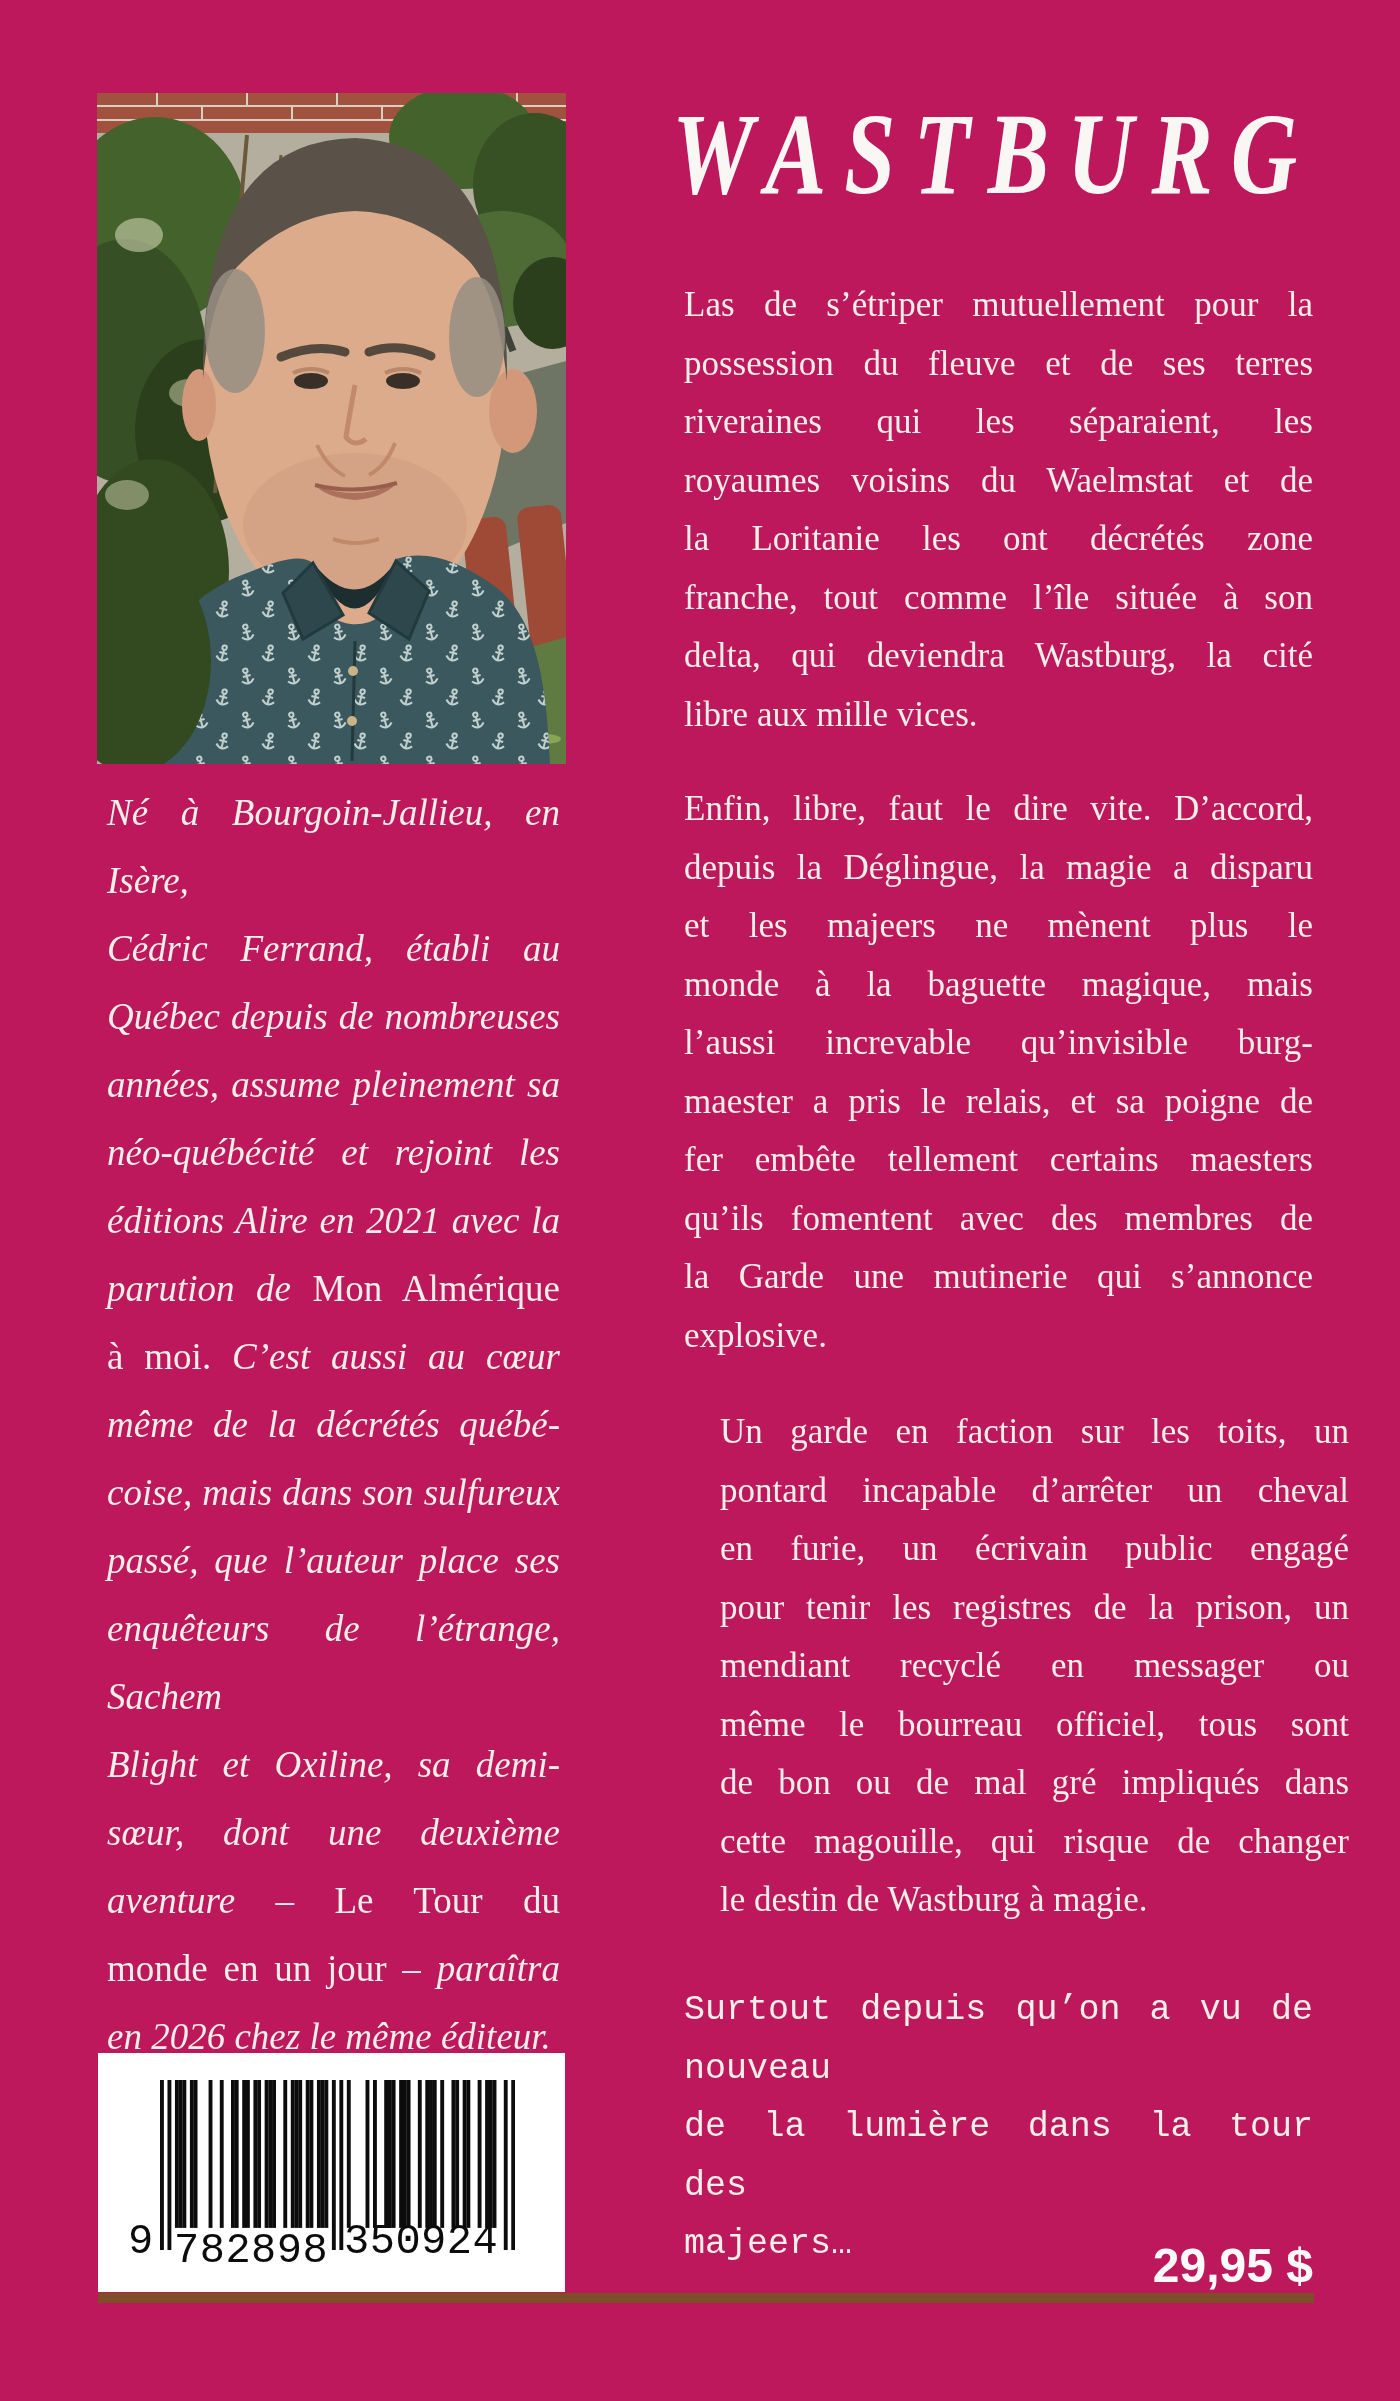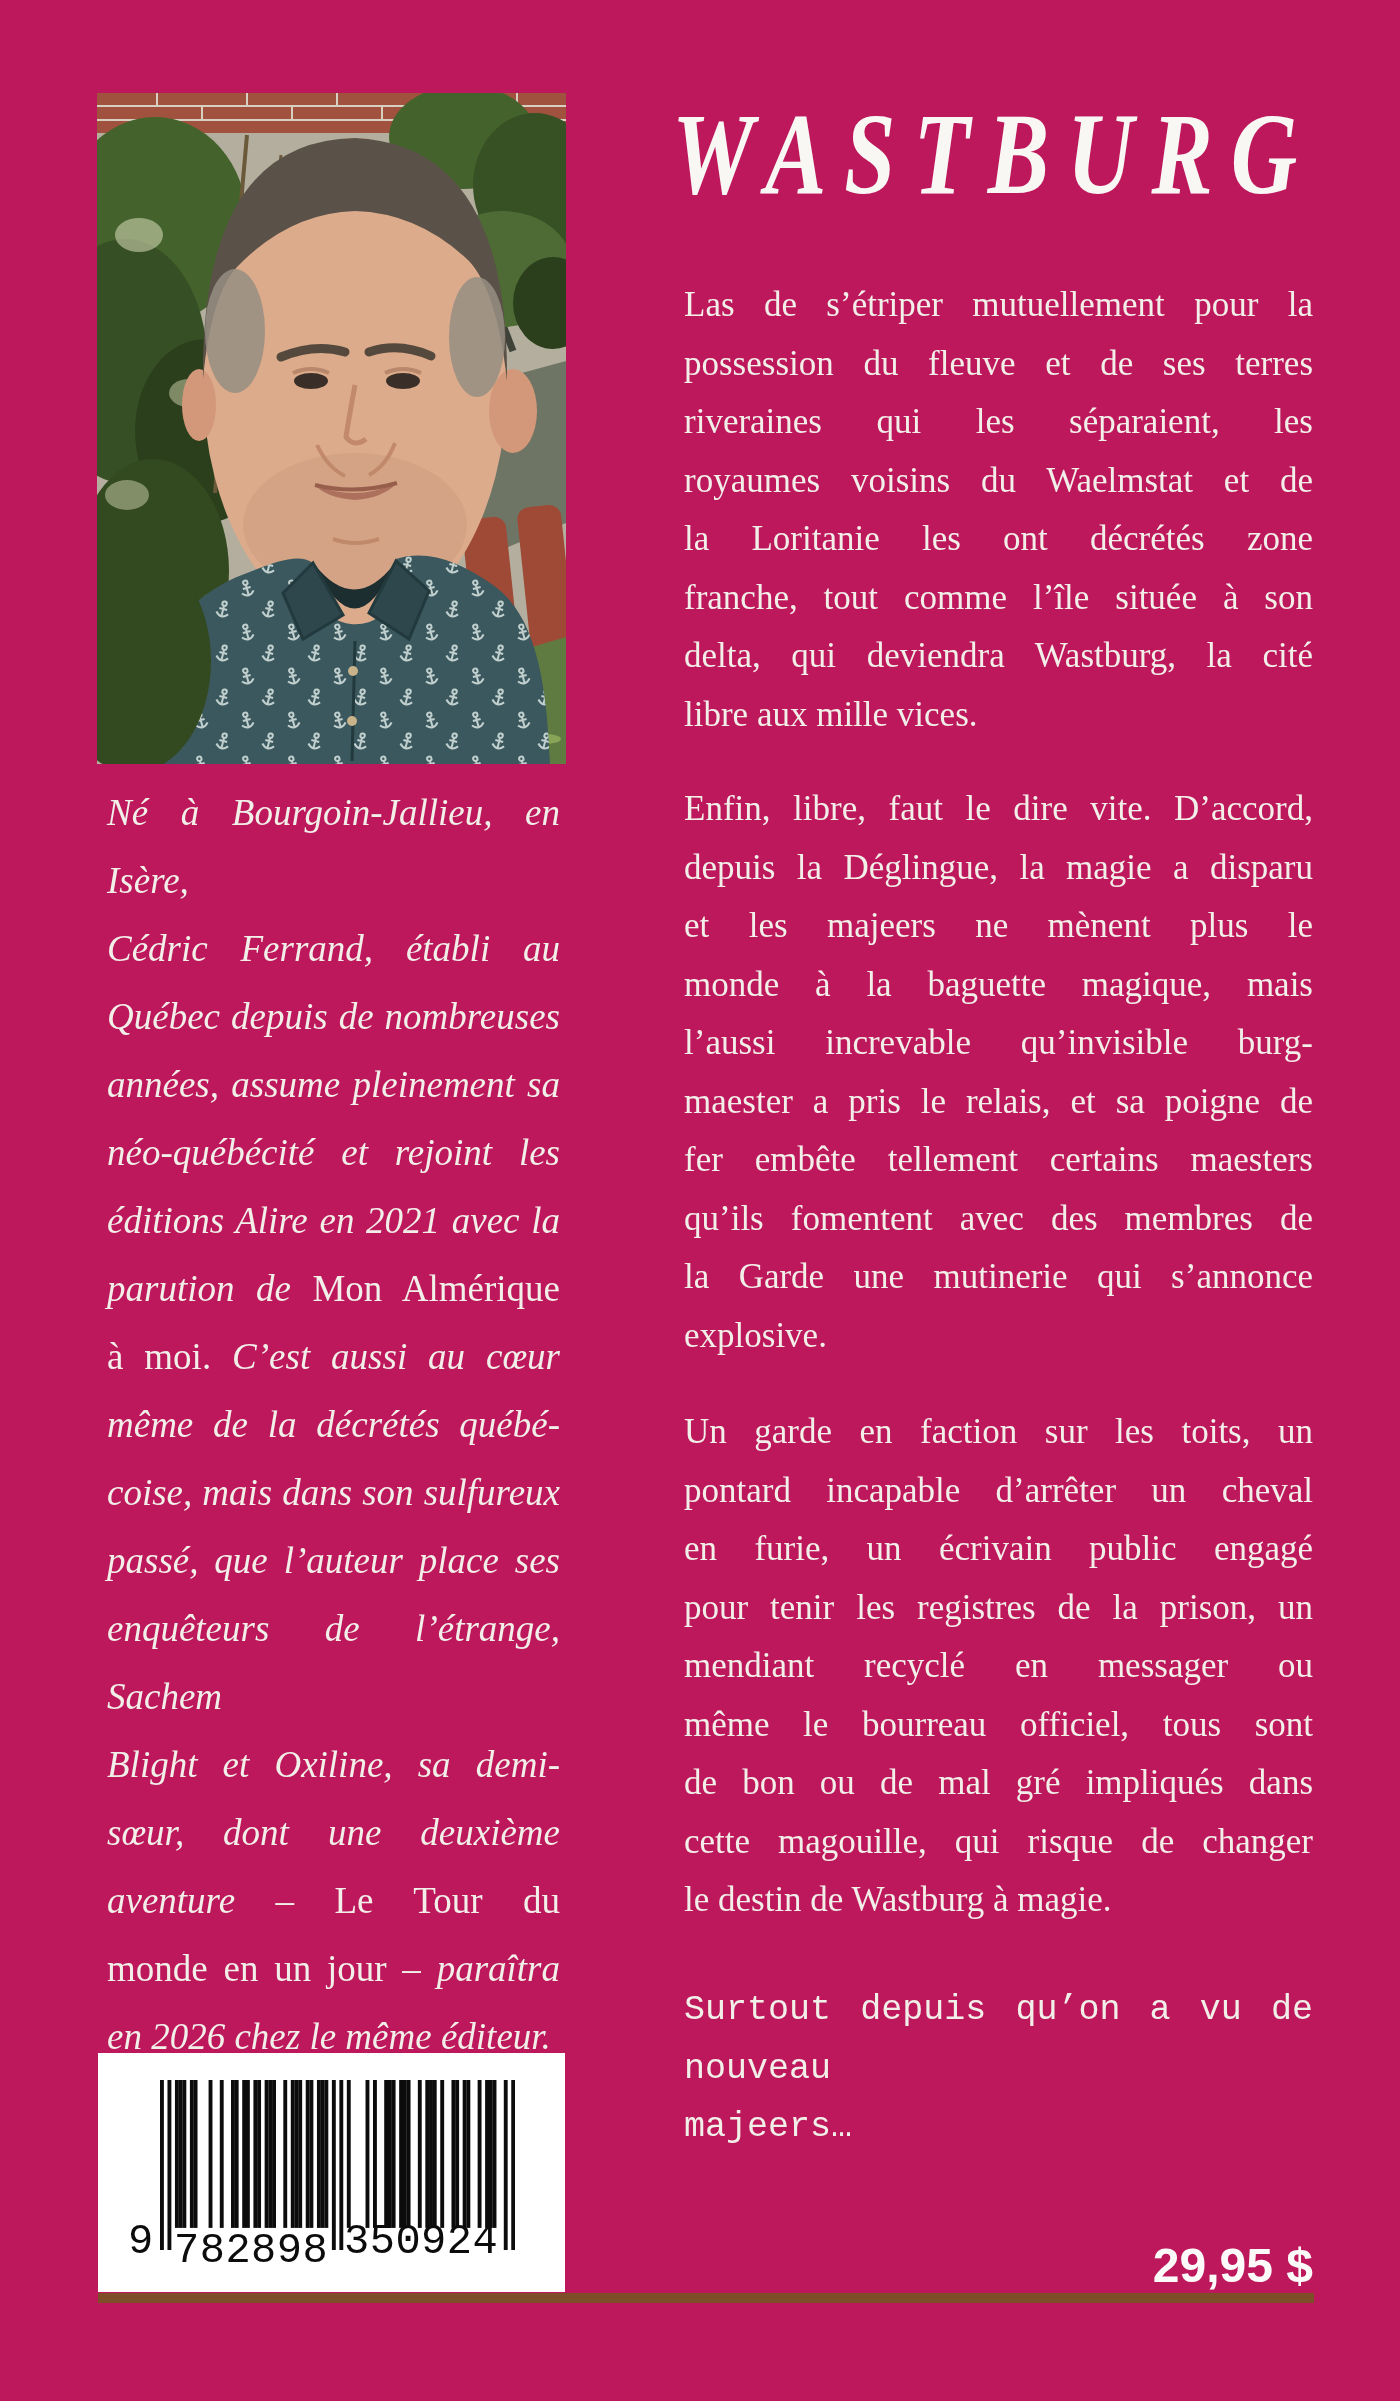--- a/index.html
+++ b/index.html
@@ -29,21 +29,21 @@
     position:absolute; left:107px; top:779px; width:453px;
     font-size:37px; line-height:68px; color:#f2efe9;
   }
   
   .para {
     position:absolute; left:684px; width:629px;
     font-size:35px; line-height:58.5px; color:#f2efe9;
   }
   .p1 { top:276px; }
   .p2 { top:780px; }
-  .p3 { top:1403px; }
+  .p3 { top:1403px;margin-left:36px; }
   .p4 { top:1981px;font-family:Liberation Mono, monospace; }
   
   .barcode-box {
     position:absolute; left:98px; top:2053px; width:467px; height:239px;
     background:#ffffff;
   }
   .bars { position:absolute; left:62px; top:27px; }
   .bc-digit, .bc-digits {
     position:absolute; top:168px; font-family:"Liberation Mono", monospace;
     font-size:42px; line-height:1; color:#0c0c0c;
@@ -239,20 +239,21 @@
       <div class="tline"><span class="seg-n">en furie, un écrivain public engagé</span></div>
       <div class="tline"><span class="seg-n">pour tenir les registres de la prison, un</span></div>
       <div class="tline"><span class="seg-n">mendiant recyclé en messager ou</span></div>
       <div class="tline"><span class="seg-n">même le bourreau officiel, tous sont</span></div>
       <div class="tline"><span class="seg-n">de bon ou de mal gré impliqués dans</span></div>
       <div class="tline"><span class="seg-n">cette magouille, qui risque de changer</span></div>
       <div class="tline tlast"><span class="seg-n">le destin de Wastburg à magie.</span></div>
     </div>
   <div class="para p4">
       <div class="tline"><span class="seg-n">Surtout depuis qu’on a vu de nouveau</span></div>
+      <div class="tline"><span class="seg-n">de la lumière dans la tour des</span></div>
       <div class="tline tlast"><span class="seg-n">majeers…</span></div>
     </div>
 
   <div class="barcode-box">
     <svg id="bars" class="bars" viewBox="0 0 95 100" preserveAspectRatio="none" width="355" height="170">
         <rect x="0" y="0" width="1.04" height="100" fill="#0c0c0c"></rect>
         <rect x="2" y="0" width="1.04" height="100" fill="#0c0c0c"></rect>
         <rect x="4" y="0" width="1.04" height="87" fill="#0c0c0c"></rect>
         <rect x="5" y="0" width="1.04" height="87" fill="#0c0c0c"></rect>
         <rect x="6" y="0" width="1.04" height="87" fill="#0c0c0c"></rect>

